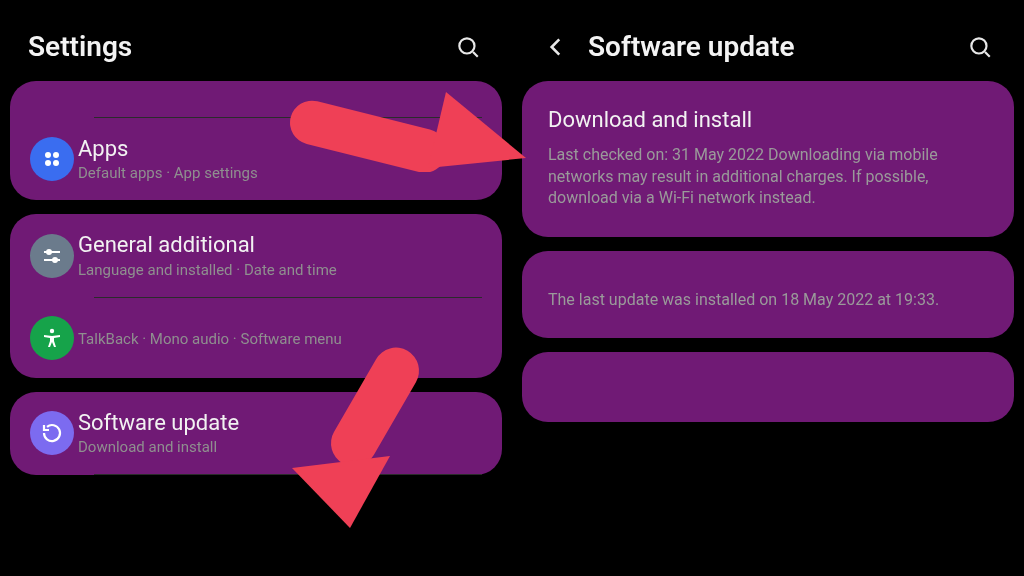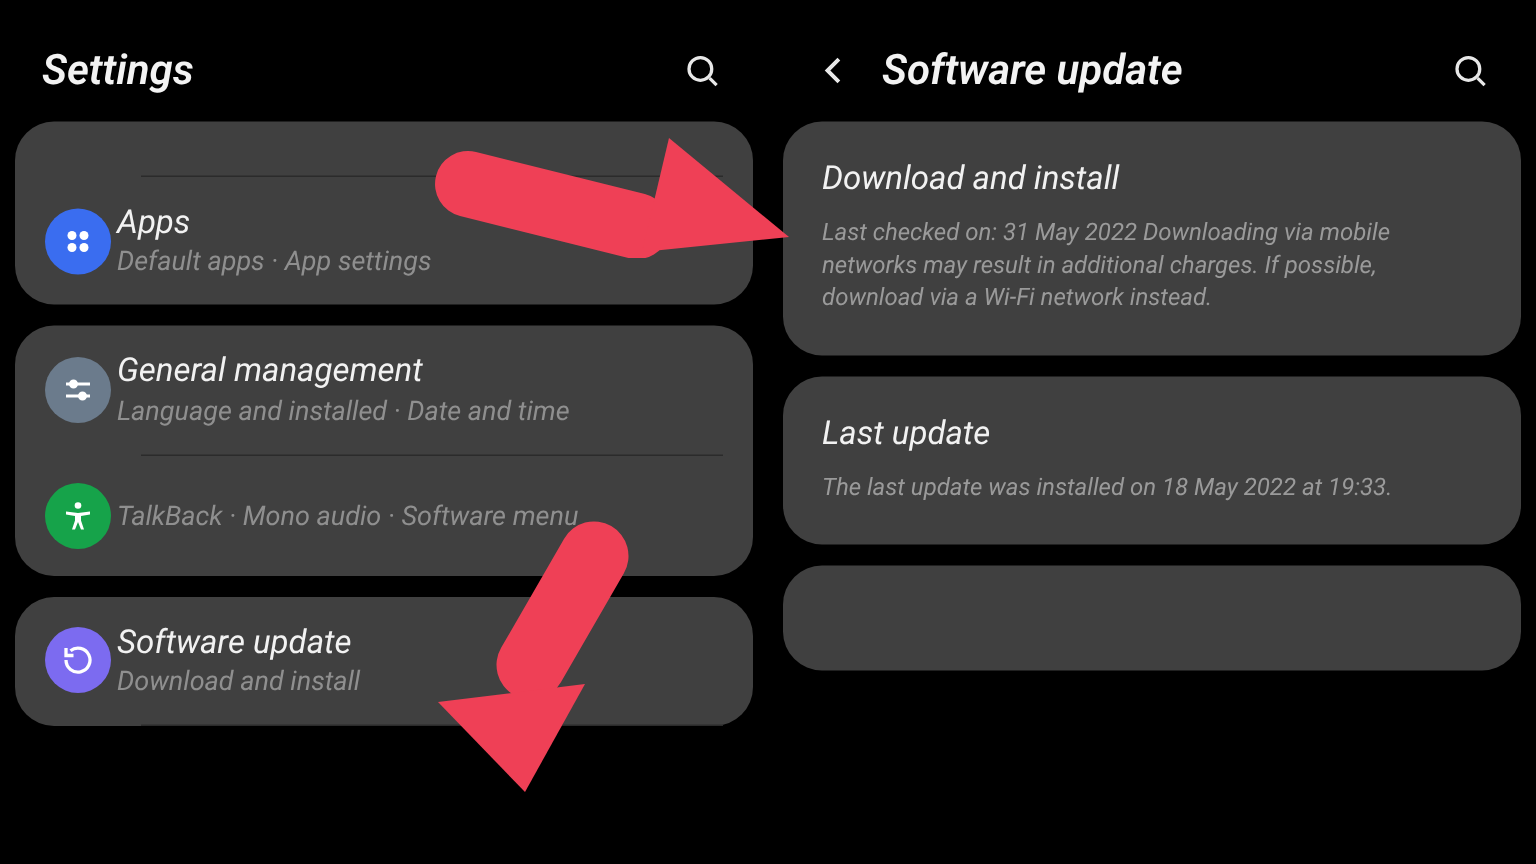--- a/index.html
+++ b/index.html
@@ -1,39 +1,39 @@
 <!DOCTYPE html>
 <html><head>
 <meta charset="utf-8">
 <style>
   * { margin: 0; padding: 0; box-sizing: border-box; }
   html, body { width: 1024px; height: 576px; background: #000; font-family: -apple-system, "Segoe UI", Roboto, Arial, sans-serif; overflow: hidden; }
-  .stage { position: relative; width: 880px; height: 576px; font-style: italic; }
+  .stage { position: relative; width: 880px; height: 576px; }
 
   .left, .right { position: absolute; top: 0; height: 576px; }
   .left { left: 0; width: 512px; }
   .right { left: 512px; width: 512px; }
 
   .header { display: flex; align-items: center; justify-content: space-between; padding: 30px 28px 4px 28px; }
   .header-title { color: #f3f3f3; font-size: 28px; font-weight: 600; }
   .header-left { display: flex; align-items: center; gap: 16px; }
   .icon-btn { width: 32px; height: 32px; display: flex; align-items: center; justify-content: center; color: #e8e8e8; }
 
-  .card-group { background: #404040; border-radius: 26px; margin: 14px 10px; padding: 0 20px; }
+  .card-group { background: #701a75; border-radius: 26px; margin: 14px 10px; padding: 0 20px; }
   .list-item { display: flex; align-items: center; gap: 4px; padding: 18px 0; }
   .divider { height: 1px; background: #2b2b2b; margin-left: 64px; }
 
   .app-icon { width: 44px; height: 44px; border-radius: 50%; display: flex; align-items: center; justify-content: center; flex-shrink: 0; }
   .ic-apps { background: #3a6df0; }
   .ic-gen  { background: #6b7b8c; }
   .ic-acc  { background: #16a34a; }
   .ic-sw   { background: #7c6bf0; }
 
   .item-text .title { color: #f2f2f2; font-size: 22px; line-height: 1.2; }
-  .item-text .sub   { color: #8f8f8f; font-size: 18px; margin-top: 2px; }
+  .item-text .sub   { color: #8f8f8f; font-size: 15px; margin-top: 2px; }
 
   .pad-top { height: 36px; }
 
   
   .card-group.plain .block { padding: 26px 6px 28px 6px; }
   .block .title { color: #f2f2f2; font-size: 22px; }
   .block .sub   { color: #9a9a9a; font-size: 16px; margin-top: 12px; line-height: 1.35; }
 
   
   svg { display: block; }
@@ -80,21 +80,21 @@
       <div class="list-item">
         <div class="app-icon ic-gen">
           <svg width="24" height="24" viewBox="0 0 24 24" stroke="#fff" stroke-width="2" fill="none">
               <line x1="4" y1="8" x2="20" y2="8"></line>
               <circle cx="9" cy="8" r="2" fill="#fff"></circle>
               <line x1="4" y1="16" x2="20" y2="16"></line>
               <circle cx="15" cy="16" r="2" fill="#fff"></circle>
             </svg>
         </div>
         <div class="item-text">
-          <div class="title">General management</div>
+          <div class="title">General additional</div>
           <div class="sub">Language and installed  ·  Date and time</div>
         </div>
       </div>
       <div class="divider"></div>
       <div class="list-item">
         <div class="app-icon ic-acc">
           <svg width="24" height="24" viewBox="0 0 24 24" fill="#fff">
               <circle cx="12" cy="5" r="2.2"></circle>
               <path d="M4 9l8 1 8-1v2l-6 1v3l2 6h-2l-2-5-2 5H8l2-6v-3L4 11z"></path>
             </svg>
@@ -143,21 +143,20 @@
     <div class="card-group plain">
       <div class="block">
         <div class="title">Download and install</div>
         <div class="sub">Last checked on: 31 May 2022
 Downloading via mobile networks may result in additional charges. If possible, download via a Wi-Fi network instead.</div>
       </div>
     </div>
 
     <div class="card-group plain">
       <div class="block">
-        <div class="title">Last update</div>
         <div class="sub">The last update was installed on 18 May 2022 at 19:33.</div>
       </div>
     </div>
 
     <div class="card-group plain" style="height:70px"></div>
   </div>
 
   <svg class="arrow" style="left:278px; top:62px;" width="248" height="110" viewBox="0 0 248 110">
     <g fill="#ef4056">
       <rect x="18" y="34" width="160" height="44" rx="22" transform="rotate(14 18 34)"></rect>

